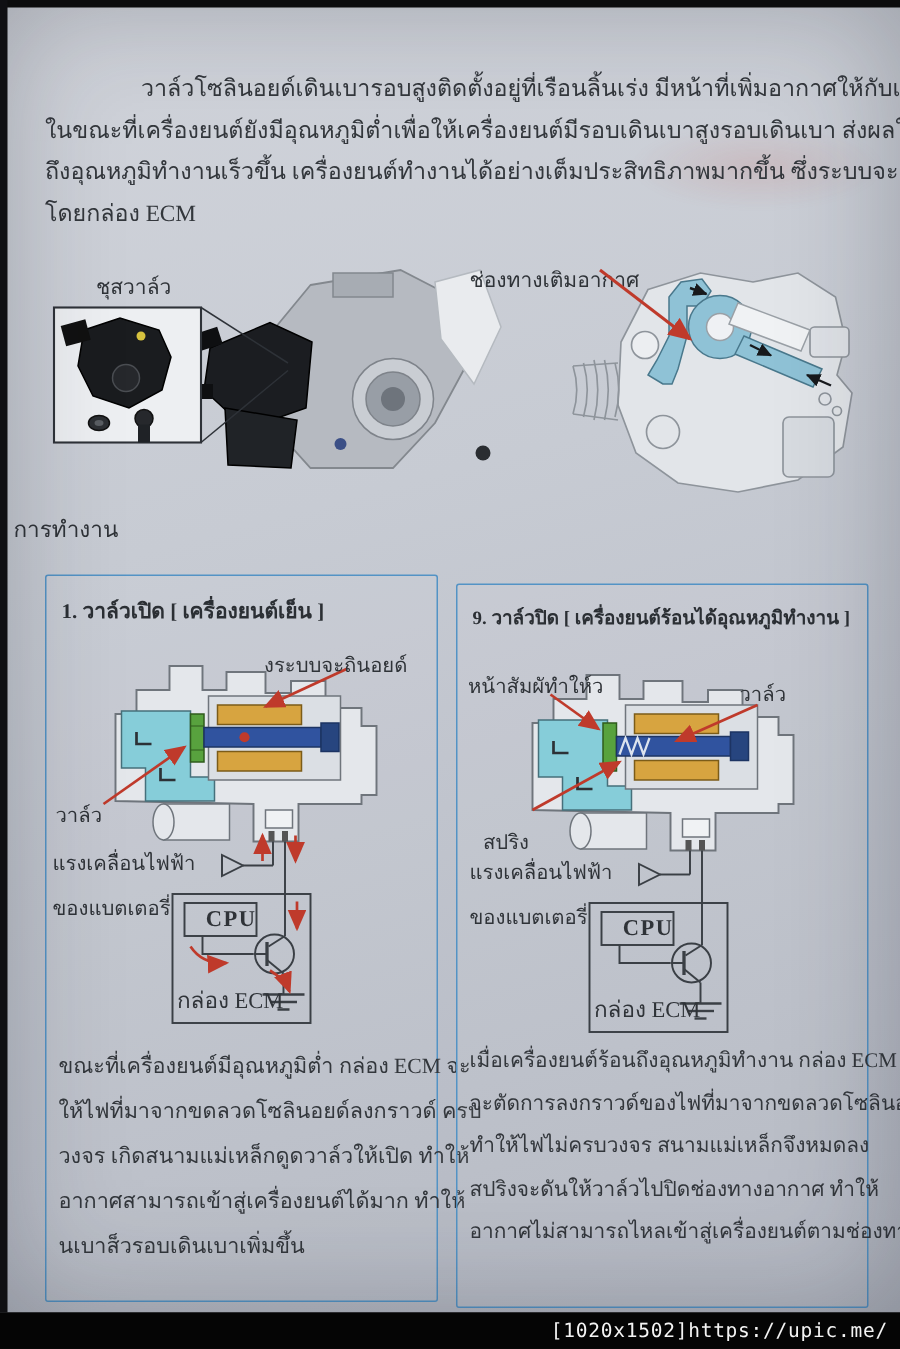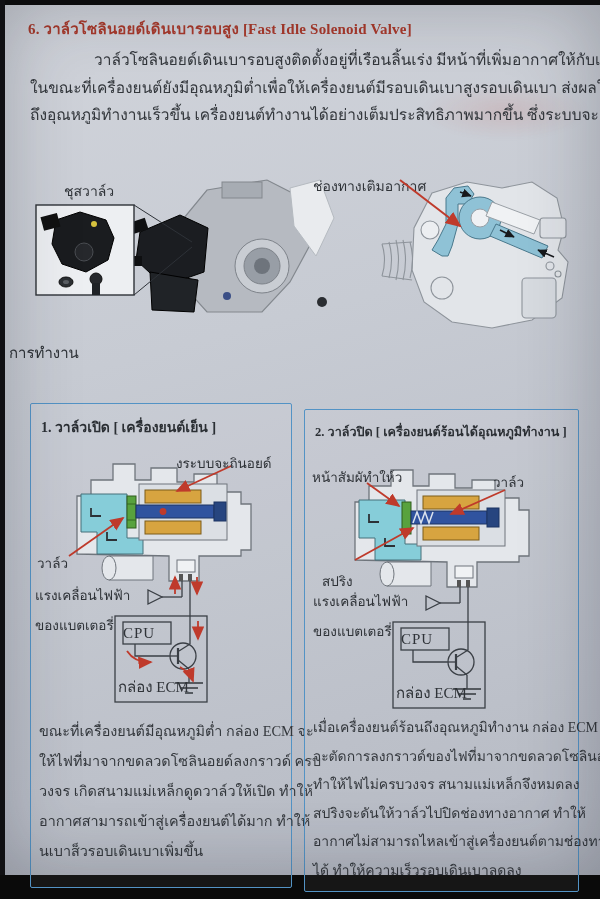--- a/index.html
+++ b/index.html
@@ -19,49 +19,49 @@
         background:radial-gradient(ellipse at center,rgba(190,80,70,.15),rgba(190,80,70,0) 70%);
         filter:blur(2px);}
   .title{position:absolute;left:28px;top:17px;width:560px;color:#a8392b;font-weight:bold;
         font-size:15px;letter-spacing:.2px;}
   .intro{position:absolute;left:30px;top:46px;width:548px;font-size:15.5px;line-height:27.5px;
         color:#33373c;}
   .intro .line{white-space:nowrap;}
   .intro .indent{text-indent:64px;}
   .fig-label{position:absolute;font-size:14px;color:#2f3338;}
   .section-heading{position:absolute;left:9px;top:341px;font-size:15px;color:#2f3338;}
-  .opbox{position:absolute;border:1.6px solid #5393c5;border-radius:2px;background:rgba(255,255,255,.05);margin-top:20px;}
+  .opbox{position:absolute;border:1.6px solid #5393c5;border-radius:2px;background:rgba(255,255,255,.05);}
   .box1{left:30px;top:383px;width:260px;height:483px;}
   .box2{left:304px;top:389px;width:273px;height:481px;}
   .box-heading{position:absolute;left:10px;top:12px;font-weight:bold;color:#2b2f34;white-space:nowrap;}
   .box1 .box-heading{font-size:14px;}
   .box2 .box-heading{font-size:12.6px;}
   .diagram{position:absolute;left:0;top:0;pointer-events:none;}
   .lbl{position:absolute;font-size:13.5px;color:#2f3338;white-space:nowrap;}
-  .lbl-cpu{font-size:15px;letter-spacing:1px;text-align:left;}
+  .lbl-cpu{font-size:15px;letter-spacing:1px;text-align:right;font-weight:bold;}
   .lbl-ecm{font-size:15px;}
   .box-text{position:absolute;color:#33373c;}
   .box1 .box-text{left:8px;right:6px;top:312px;font-size:14.4px;line-height:30px;}
   .box2 .box-text{left:8px;right:4px;top:304px;font-size:13.9px;line-height:28.5px;}
   .box-text .line{white-space:nowrap;}
 </style>
 </head>
 <body>
 
 <div class="shot">
   <div class="page">
 
     <div class="smudge"></div>
 
-    <div class="title">6. วาล์วโซลินอยด์เดินเบารอบสูง [Fast Idle Solenoid Valve]</div>
 
     <div class="intro">
       <div class="line indent">วาล์วโซลินอยด์เดินเบารอบสูงติดตั้งอยู่ที่เรือนลิ้นเร่ง มีหน้าที่เพิ่มอากาศให้กับเครื่องยนต์</div>
       <div class="line">ในขณะที่เครื่องยนต์ยังมีอุณหภูมิต่ำเพื่อให้เครื่องยนต์มีรอบเดินเบาสูงรอบเดินเบา ส่งผลให้เครื่องยนต์</div>
       <div class="line">ถึงอุณหภูมิทำงานเร็วขึ้น เครื่องยนต์ทำงานได้อย่างเต็มประสิทธิภาพมากขึ้น ซึ่งระบบจะถูกควบคุม</div>
+      <div class="line">โดยกล่อง ECM</div>
     </div>
 
     <span class="fig-label" style="left:64px;top:180px;">ชุสวาล์ว</span>
     <svg class="diagram" style="left:22px;top:160px;" width="335" height="192" viewBox="0 0 335 192">
 
       <g>
         <path d="M185,30 L245,20 L280,38 L288,85 L268,122 L240,152 L185,152 L158,122 L152,70 Z" fill="#b6bac1" stroke="#83888e" stroke-width="1.2"></path>
         <rect x="200" y="22" width="40" height="16" fill="#a7acb3" stroke="#83888e"></rect>
         <circle cx="240" cy="106" r="27" fill="#c9cdd3" stroke="#7e838a"></circle>
         <circle cx="240" cy="106" r="18" fill="#989ea6" stroke="#7e838a"></circle>
@@ -210,21 +210,21 @@
       <div class="box-text">
         <div class="line">ขณะที่เครื่องยนต์มีอุณหภูมิต่ำ กล่อง ECM จะ</div>
         <div class="line">ให้ไฟที่มาจากขดลวดโซลินอยด์ลงกราวด์ ครบ</div>
         <div class="line">วงจร เกิดสนามแม่เหล็กดูดวาล์วให้เปิด ทำให้</div>
         <div class="line">อากาศสามารถเข้าสู่เครื่องยนต์ได้มาก ทำให้</div>
         <div class="line">นเบาส็วรอบเดินเบาเพิ่มขึ้น</div>
       </div>
     </div>
 
     <div class="opbox box2">
-      <div class="box-heading">2. วาล์วปิด [ เครื่องยนต์ร้อนได้อุณหภูมิทำงาน ]</div>
+      <div class="box-heading">9. วาล์วปิด [ เครื่องยนต์ร้อนได้อุณหภูมิทำงาน ]</div>
 
       <svg class="diagram" style="left:4px;top:0;" width="260" height="310" viewBox="0 0 260 310">
         <defs>
           <marker id="mr-b2" markerWidth="9" markerHeight="9" refX="7" refY="3.5" orient="auto">
             <path d="M0,0 L8,3.5 L0,7 Z" fill="#bf3a2b"></path>
           </marker>
         </defs>
         <g>
           <path d="M46,150 L46,92 L60,92 L60,76 L82,76 L82,60 L104,60 L104,76 L120,76 L120,64 L146,64 L146,78 L163,78 L163,70 L186,70 L186,88 L210,88 L210,100 L220,100 L220,146 L210,146 L210,152 L168,152 L168,177 L138,177 L138,152 Z" fill="#e4e7eb" stroke="#6f757c" stroke-width="1.3"></path>
           <path d="M78,152 L122,152 L122,176 L78,176 Z" fill="#e4e7eb" stroke="#6f757c"></path>
@@ -280,23 +280,25 @@
       <span class="lbl" style="left:8px;top:210px;">ของแบตเตอรี่</span>
       <span class="lbl lbl-cpu" style="left:96px;top:221px;width:48px;">CPU</span>
       <span class="lbl lbl-ecm" style="left:91px;top:271px;">กล่อง ECM</span>
 
       <div class="box-text">
         <div class="line">เมื่อเครื่องยนต์ร้อนถึงอุณหภูมิทำงาน กล่อง ECM</div>
         <div class="line">จะตัดการลงกราวด์ของไฟที่มาจากขดลวดโซลินอยด์</div>
         <div class="line">ทำให้ไฟไม่ครบวงจร สนามแม่เหล็กจึงหมดลง</div>
         <div class="line">สปริงจะดันให้วาล์วไปปิดช่องทางอากาศ  ทำให้</div>
         <div class="line">อากาศไม่สามารถไหลเข้าสู่เครื่องยนต์ตามช่องทางนี้</div>
-        <div class="line">ได้ ทำให้ความเร็วรอบเดินเบาลดลง</div>
       </div>
     </div>
 
     <div class="vignette"></div>
   </div>
 
   <div class="strip-top"></div>
   <div class="strip-left"></div>
 
+  <div class="wmbar">
+    <span>[1020x1502]https://upic.me/</span>
+  </div>
 </div>
 
 </body></html>

